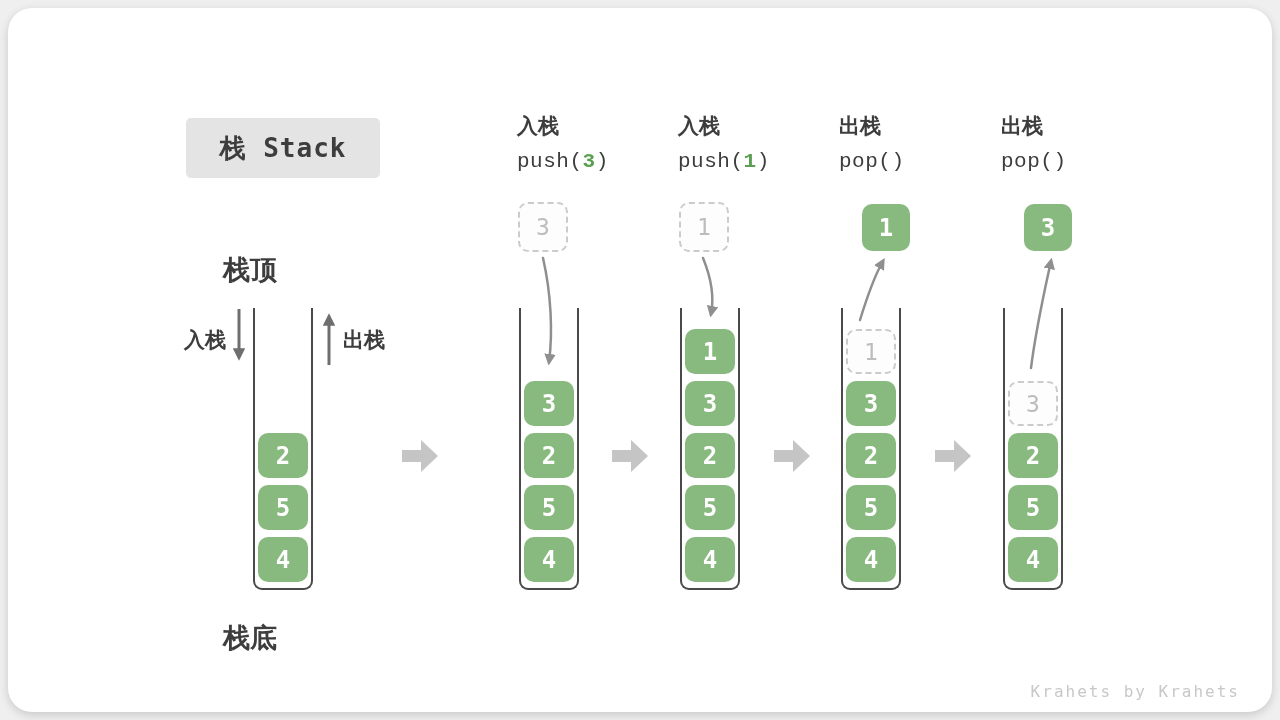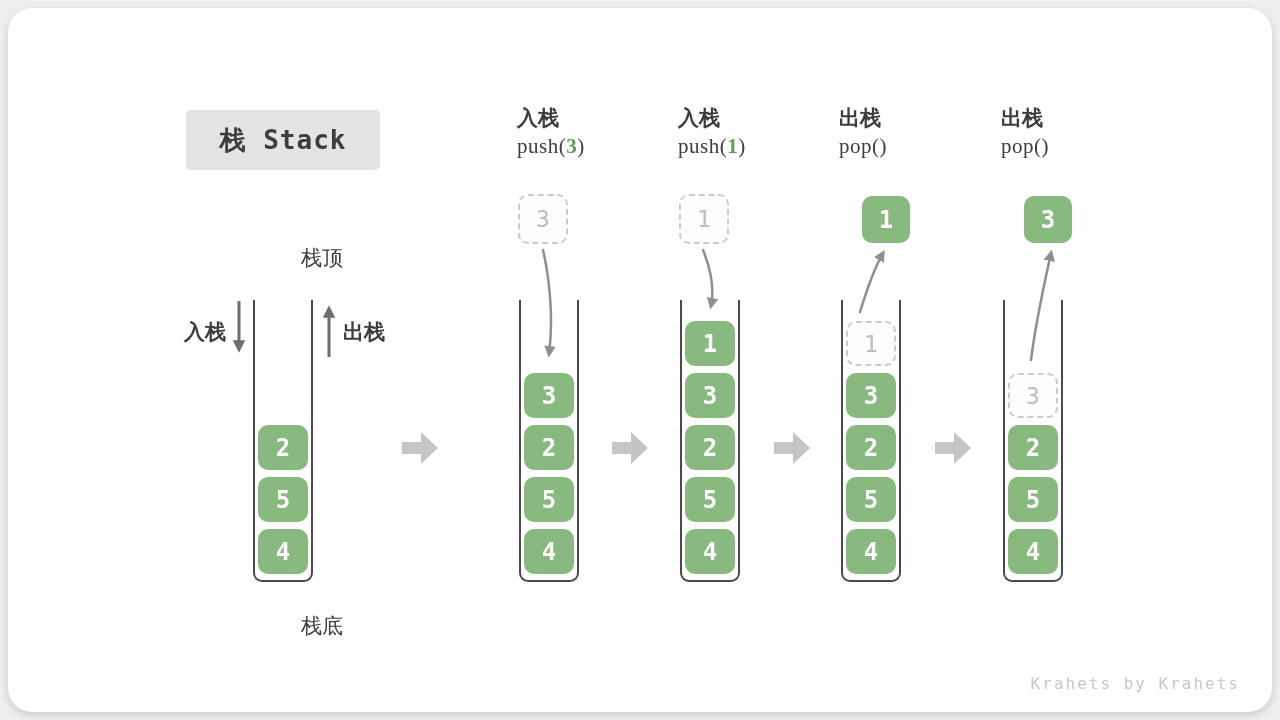--- a/index.html
+++ b/index.html
@@ -6,45 +6,45 @@
   body{
     width:1280px;height:720px;position:relative;overflow:hidden;
     background:#efefef;
     font-family:"Liberation Sans",sans-serif;
   }
   .card{
     position:absolute;left:8px;top:8px;width:1264px;height:704px;
     background:#ffffff;border-radius:24px;
     box-shadow:0 3px 10px rgba(0,0,0,.16);
   }
-  .layer{position:absolute;left:0;top:0;width:1280px;height:628px;}
+  .layer{position:absolute;left:0;top:8px;width:1280px;height:628px;}
 
   .title-box{
     position:absolute;left:186px;top:110px;width:194px;height:60px;
     background:var(--title-bg);border-radius:5px;
     display:flex;align-items:center;justify-content:center;
   }
   .title-box span{
     font-family:"DejaVu Sans Mono",monospace;font-size:26px;font-weight:600;
     color:var(--text-dark);letter-spacing:1px;white-space:nowrap;
   }
 
   .side-label{
     position:absolute;font-size:21px;font-weight:700;color:var(--text-dark);
     white-space:nowrap;
   }
   .centered-label{
-    position:absolute;width:120px;text-align:right;
-    font-size:21px;font-weight:400;color:var(--text-dark);white-space:nowrap;
+    position:absolute;width:120px;text-align:left;
+    font-size:27px;font-weight:700;color:var(--text-dark);white-space:nowrap;
   }
 
   .col-header{position:absolute;width:160px;top:104px;}
   .col-header .zh{font-size:21px;font-weight:700;color:var(--text-dark);}
   .col-header .code{
-    margin-top:2px;font-family:Liberation Serif, serif;
+    margin-top:10px;font-family:Liberation Mono, monospace;
     font-size:21px;font-weight:500;color:var(--text-dark);letter-spacing:.5px;
   }
   .col-header .code .green{color:var(--code-green);font-weight:700;}
 
   .well{
     position:absolute;box-sizing:border-box;top:300px;width:60px;height:282px;
     border:2px solid var(--wall);border-top:none;border-radius:0 0 9px 9px;
     background:#ffffff;
     display:flex;flex-direction:column;justify-content:flex-end;align-items:center;
     gap:7px;padding-bottom:6px;

